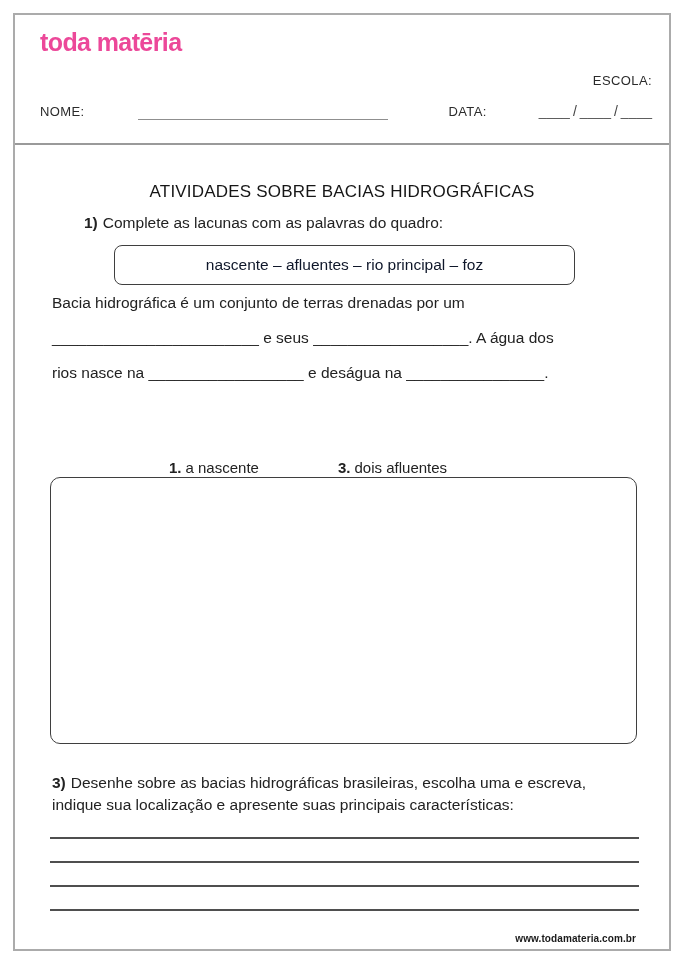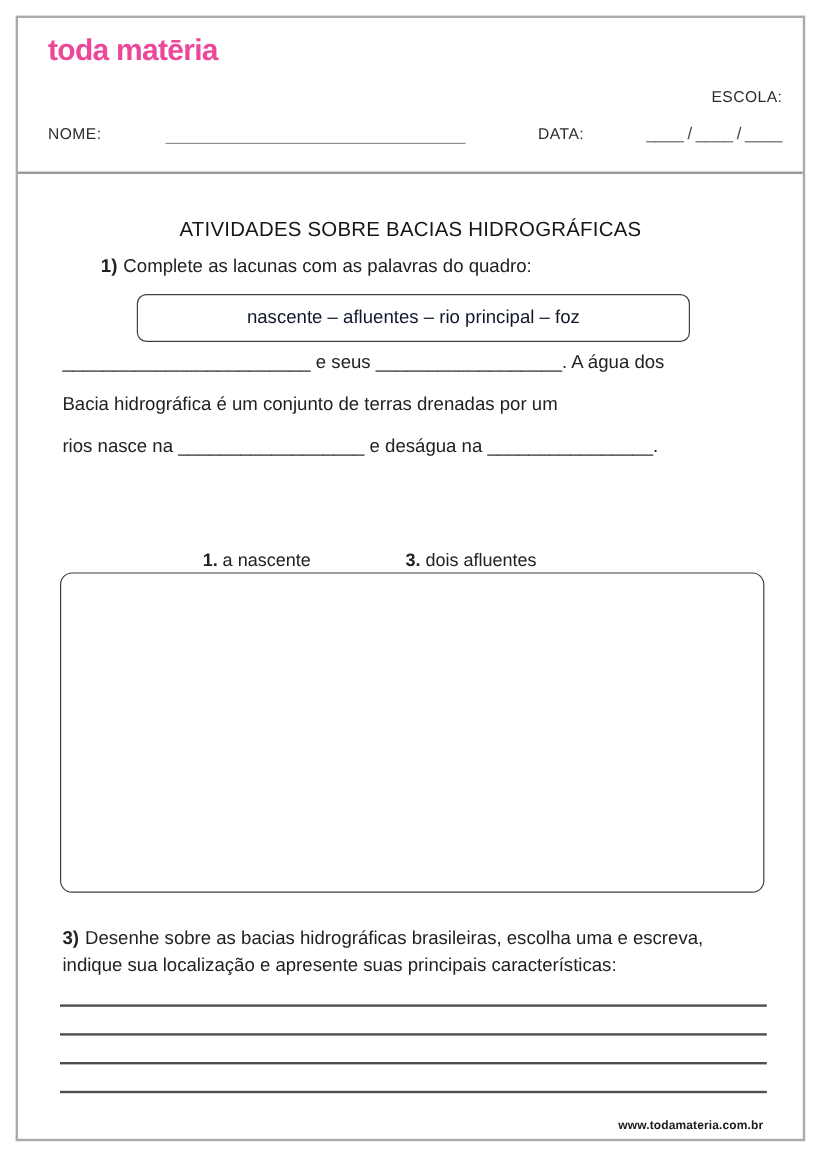--- a/index.html
+++ b/index.html
@@ -189,22 +189,22 @@
 
   <div class="q-prompt q1-prompt">
     <span class="qnum">1)</span><span>Complete as lacunas com as palavras do quadro:</span>
   </div>
 
   <div class="word-box">
     <span>nascente – afluentes – rio principal – foz</span>
   </div>
 
   <div class="q1-paragraph">
+    <div>Bacia hidrográfica é um conjunto de terras drenadas por um</div>
     <div>________________________ e seus __________________. A água dos</div>
-    <div>Bacia hidrográfica é um conjunto de terras drenadas por um</div>
     <div>rios nasce na __________________ e deságua na ________________.</div>
   </div>
 
 
   <div class="q2-list">
     <div class="q2-col q2-col-1">
       <div class="list-row">
         <span class="num">1.</span><span>a nascente</span>
       </div>
       <div class="list-row">

